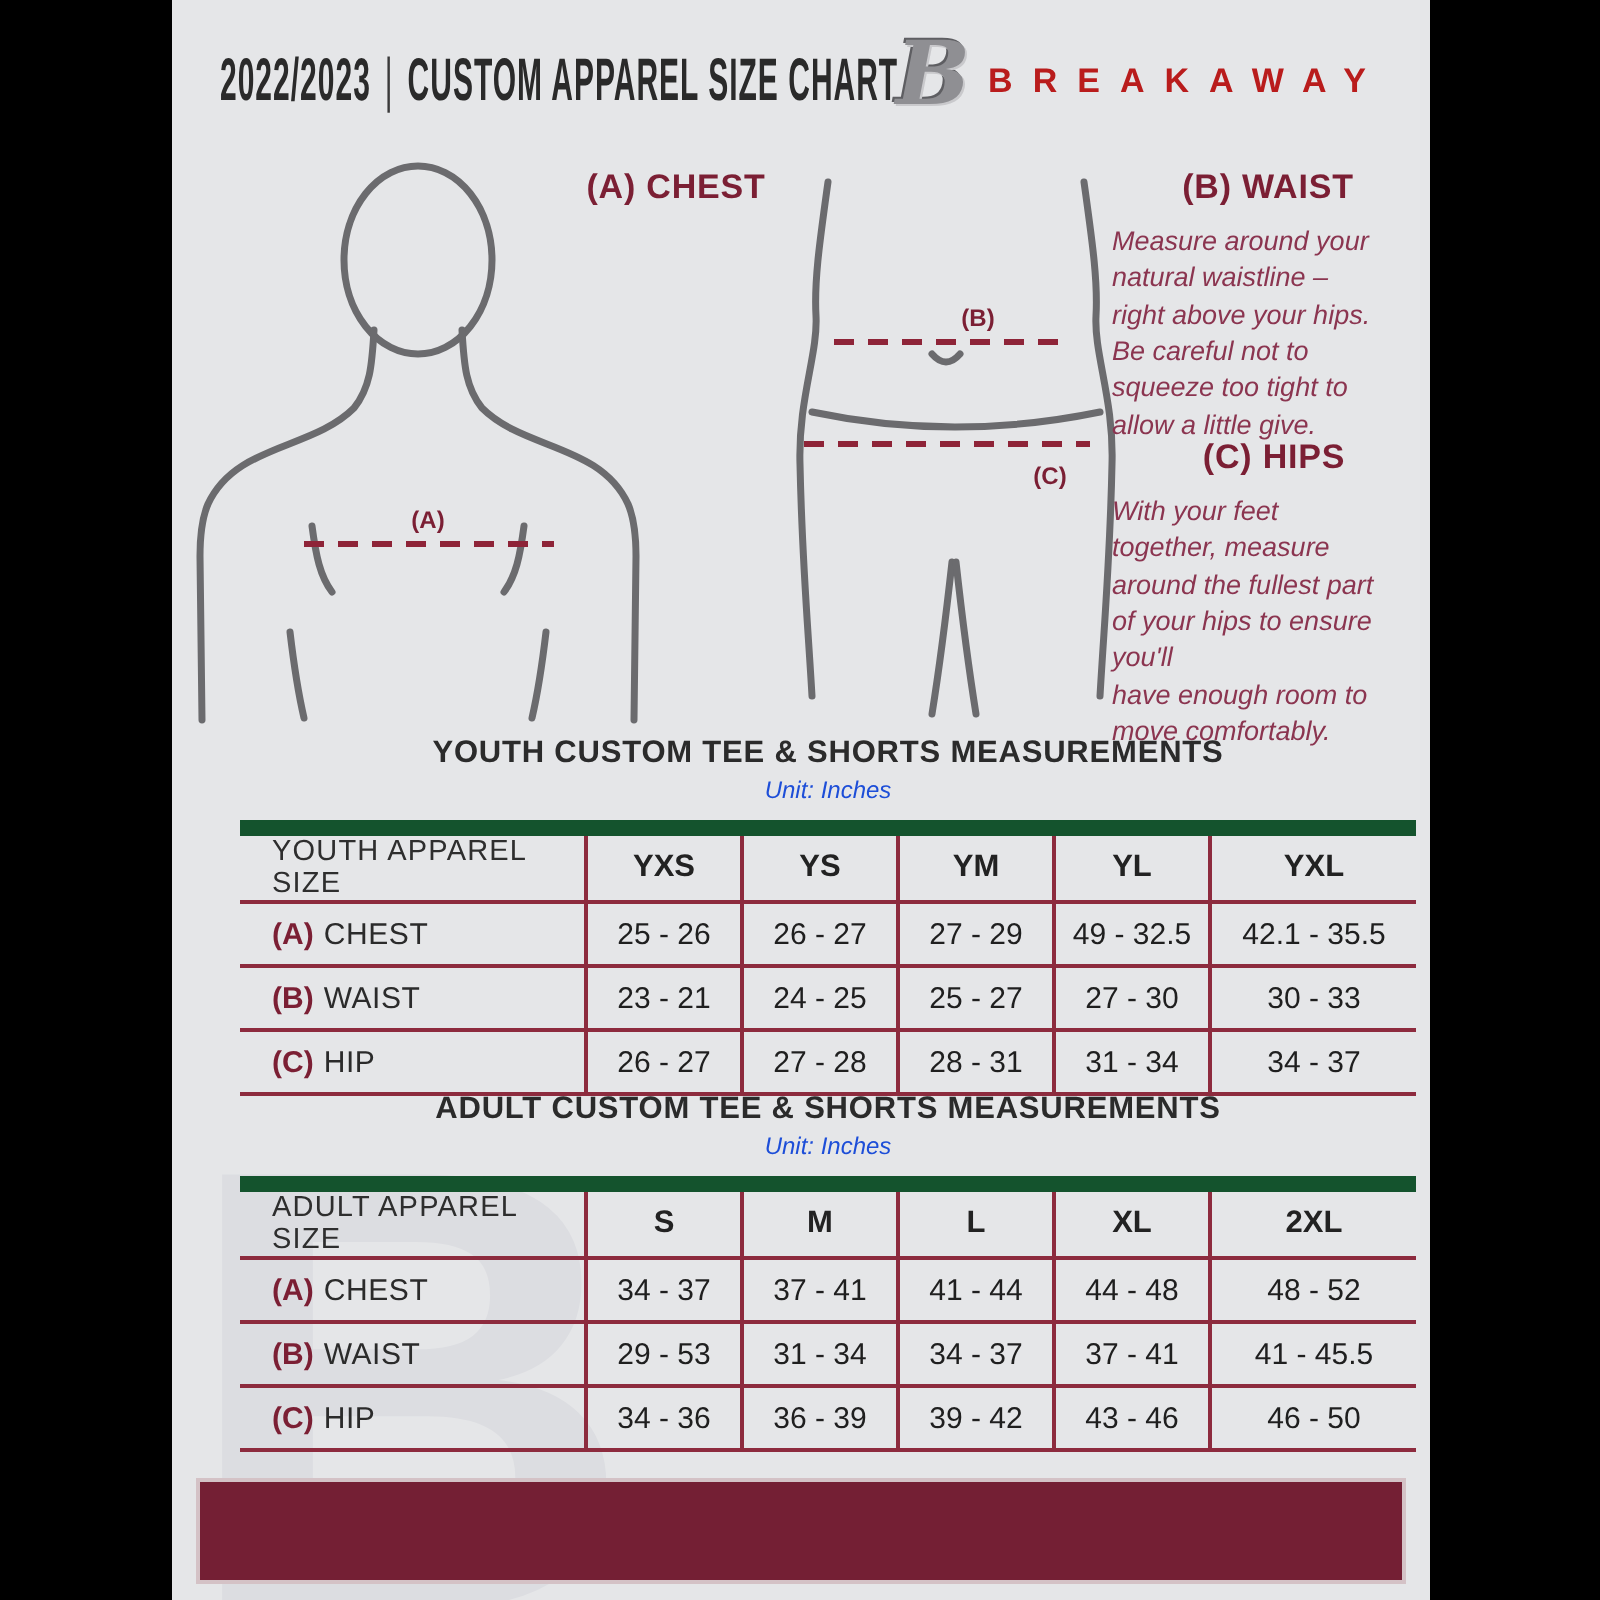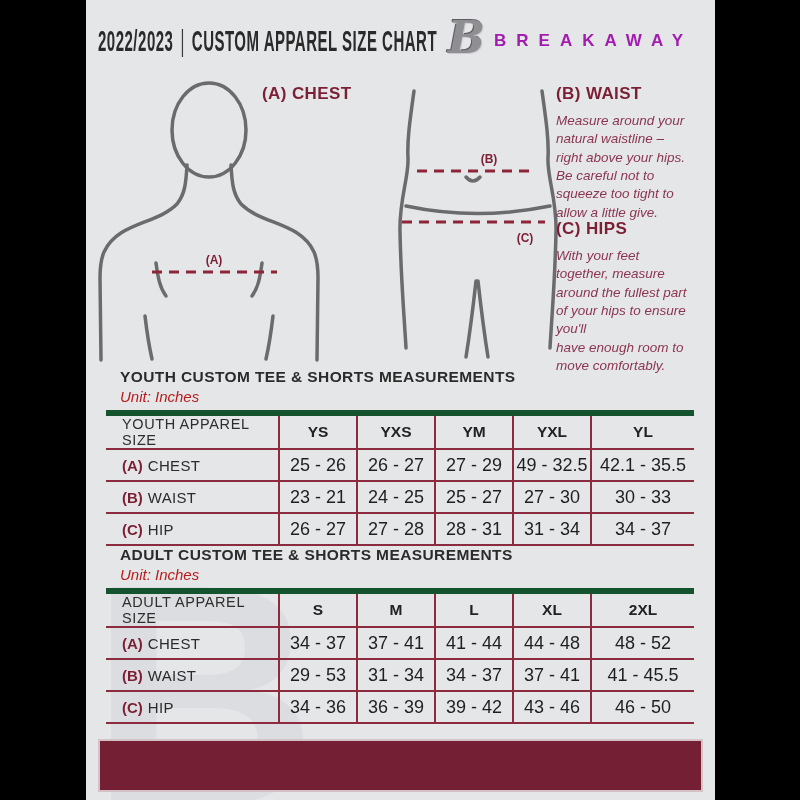--- a/index.html
+++ b/index.html
@@ -7,52 +7,52 @@
   .canvas{position:absolute;left:0;top:0;width:800px;height:800px;background:#000;}
   .page{position:absolute;left:86px;top:0;width:629px;height:800px;background:#e5e6e8;overflow:hidden;}
 
   
   .watermark{position:absolute;left:4px;top:538px;font-size:315px;line-height:1;font-weight:bold;
     color:#dcdde1;z-index:0;font-family:"Liberation Sans",sans-serif;}
 
   .layer{position:absolute;z-index:1;}
 
   
-  .header-title{position:absolute;left:12px;top:24px;white-space:nowrap;}
+  .header-title{position:absolute;left:24px;top:24px;white-space:nowrap;}
   .header-title .cond{display:inline-block;transform:scaleX(0.5);transform-origin:left center;
     font-size:30px;font-weight:bold;color:#2a2a2a;letter-spacing:1px;}
   .header-title .divider{padding:0 14px;font-weight:normal;color:#3a3a3a;}
   .brand{position:absolute;right:22px;top:16px;display:flex;align-items:center;gap:9px;z-index:1;}
   .logo-b{font-family:"DejaVu Serif",serif;font-style:italic;font-weight:bold;font-size:44px;line-height:44px;
     color:#8f8f93;text-shadow:1px 1px 0 #c9c9cc, -1px -1px 0 #5e5e62;}
-  .brand-name{font-size:17px;font-weight:bold;letter-spacing:10px;color:#a21caf;margin-top:6px;text-align:center;}
+  .brand-name{font-size:17px;font-weight:bold;letter-spacing:10px;color:#b91c1c;margin-top:6px;text-align:center;}
 
   
   .instr{position:absolute;z-index:1;}
-  .instr h3{margin:0 0 8px 0;font-size:17px;font-weight:800;color:#7b1f34;letter-spacing:.4px;}
+  .instr h3{margin:0 0 8px 0;font-size:17px;font-weight:800;color:#7b1f34;letter-spacing:.4px;text-align:center;}
   .instr p{margin:0;font-style:italic;font-weight:500;font-size:13.5px;line-height:1.36;color:#8b3550;white-space:pre-line;}
 
   
   svg{position:absolute;z-index:1;}
   .outline{fill:none;stroke:#6b6b6e;stroke-width:3.5;stroke-linecap:round;}
   .dash{fill:none;stroke:#8e2438;stroke-width:3;stroke-dasharray:10 7;}
   .marker{font-family:"Liberation Sans",sans-serif;font-size:12px;font-weight:bold;fill:#7b1f34;}
 
   
-  .sec-title{position:absolute;left:34px;width:588px;text-align:left;font-size:15.5px;font-weight:bold;
+  .sec-title{position:absolute;left:34px;width:588px;text-align:center;font-size:15.5px;font-weight:bold;
     color:#2b2b2b;letter-spacing:.4px;z-index:1;}
-  .sec-sub{position:absolute;left:34px;width:588px;font-size:15px;font-style:italic;
-    font-weight:500;color:#b91c1c;z-index:1;}
-
-  
-  .sizes-table{position:absolute;left:20px;width:588px;display:grid;
+  .sec-sub{position:absolute;left:34px;width:588px;text-align:center;font-size:12px;font-style:italic;
+    font-weight:500;color:#1d4ed8;z-index:1;}
+
+  
+  .sizes-table{position:absolute;left:34px;width:588px;display:grid;
     grid-template-columns:172px 78px 78px 78px 78px 104px;
-    border-top:6px solid #14532d;z-index:1;background:transparent;}
+    border-top:8px solid #14532d;z-index:1;background:transparent;}
   .cell{display:flex;align-items:center;justify-content:center;border-bottom:2px solid #8d2b3e;height:30px;
-    font-size:18px;font-weight:500;color:#1f1f1f;}
+    font-size:15px;font-weight:500;color:#1f1f1f;}
   .cell.hdr{height:32px;}
   .cell.size{font-weight:bold;font-size:15.5px;color:#222;}
   .cell.first{justify-content:flex-start;padding-left:16px;}
   .cell.colhead{font-size:14.5px;font-weight:400;color:#2e2e2e;letter-spacing:.6px;}
   .cell.vline{border-left:2px solid #8d2b3e;}
   .row-label .prefix{color:#7b1f34;font-weight:800;margin-right:5px;}
   .row-label .lbl{color:#2b2b2b;font-weight:500;letter-spacing:.3px;}
   .row-label{font-size:15px;}
 
   
@@ -123,25 +123,25 @@
 you'll
 have enough room to
 move comfortably.</p>
     </div>
 
     <div class="sec-title" style="top:368px;">YOUTH CUSTOM TEE &amp; SHORTS MEASUREMENTS</div>
     <div class="sec-sub" style="top:388px;">Unit: Inches</div>
 
     <div class="sizes-table" style="top:410px;">
       <div class="cell hdr first colhead">YOUTH APPAREL SIZE</div>
+      <div class="cell hdr size vline">YXS</div>
       <div class="cell hdr size vline">YS</div>
-      <div class="cell hdr size vline">YXS</div>
       <div class="cell hdr size vline">YM</div>
+      <div class="cell hdr size vline">YL</div>
       <div class="cell hdr size vline">YXL</div>
-      <div class="cell hdr size vline">YL</div>
 
       <div class="cell first row-label">
           <span class="prefix">(A)</span>
           <span class="lbl">CHEST</span>
         </div>
       <div class="cell vline">25 - 26</div>
       <div class="cell vline">26 - 27</div>
       <div class="cell vline">27 - 29</div>
       <div class="cell vline">49 - 32.5</div>
       <div class="cell vline">42.1 - 35.5</div>

